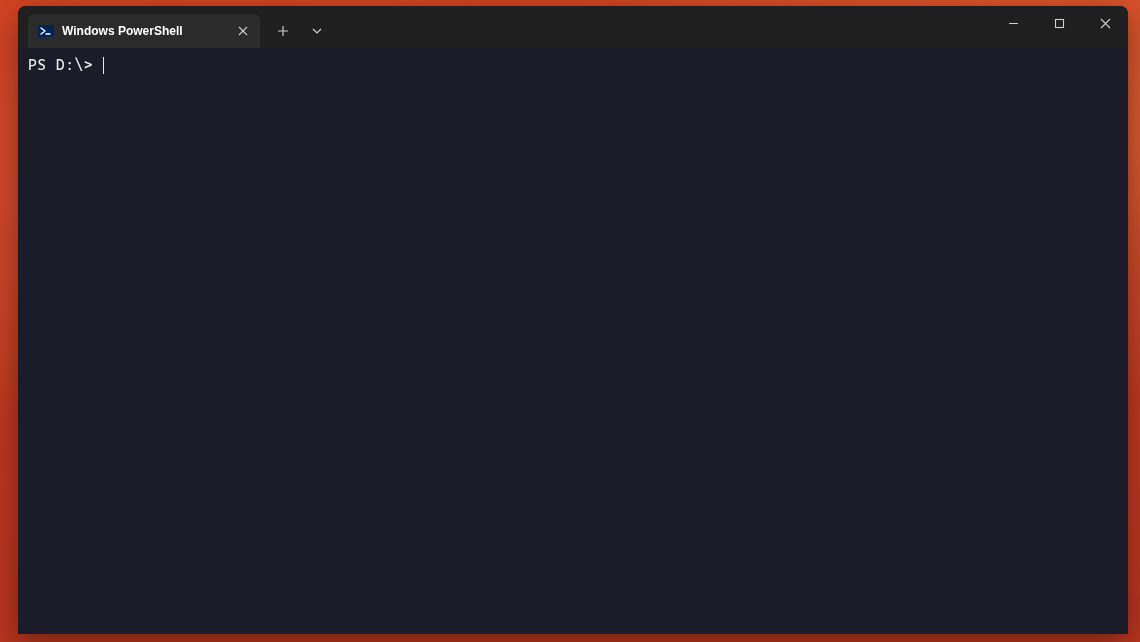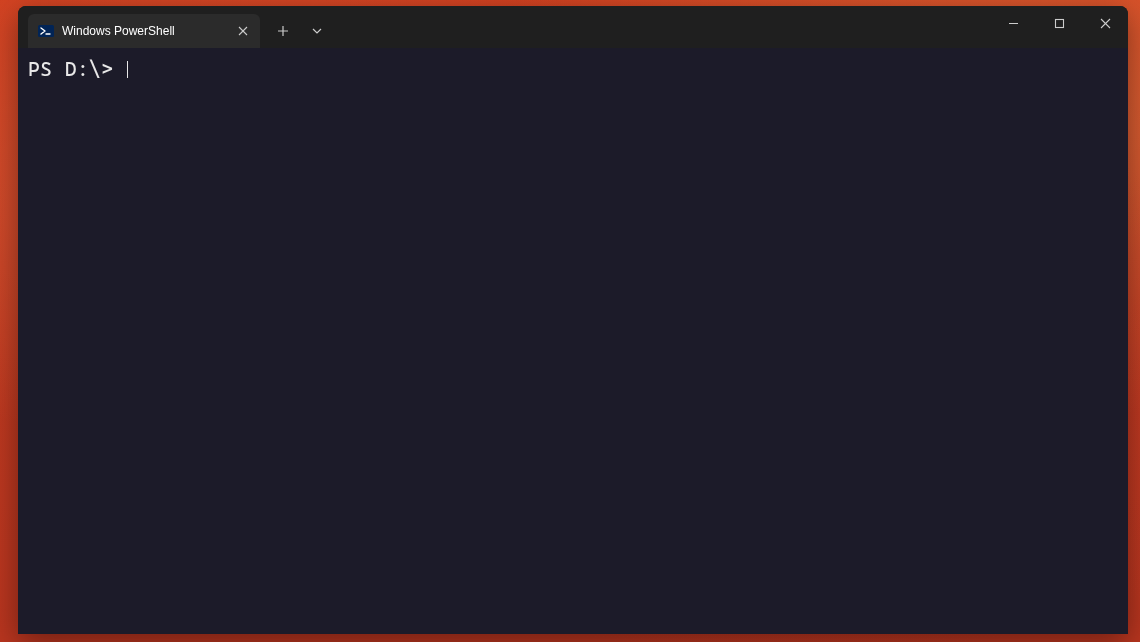--- a/index.html
+++ b/index.html
@@ -35,20 +35,21 @@
       box-shadow: 0 8px 30px rgba(0,0,0,0.4);
       display: flex;
       flex-direction: column;
     }
     .titlebar {
       height: 42px;
       background: #1f1f1f;
       display: flex;
       align-items: flex-end;
       position: relative;
+      font-weight: bold;
     }
     .tab-area {
       display: flex;
       align-items: flex-end;
       padding-left: 10px;
       height: 100%;
     }
     .tab {
       height: 34px;
       width: 232px;
@@ -116,21 +117,21 @@
       align-items: center;
       justify-content: center;
       color: #cccccc;
       cursor: pointer;
     }
     .terminal-body {
       flex: 1;
       background: #1c1b29;
       padding: 8px 10px;
       font-family: "Cascadia Mono", "Consolas", monospace;
-      font-size: 20px;
+      font-size: 15px;
       color: #e8e8e8;
       line-height: 1.3;
       overflow: hidden;
     }
     .prompt-line {
       display: flex;
       align-items: center;
     }
     .prompt-text {
       white-space: pre;

